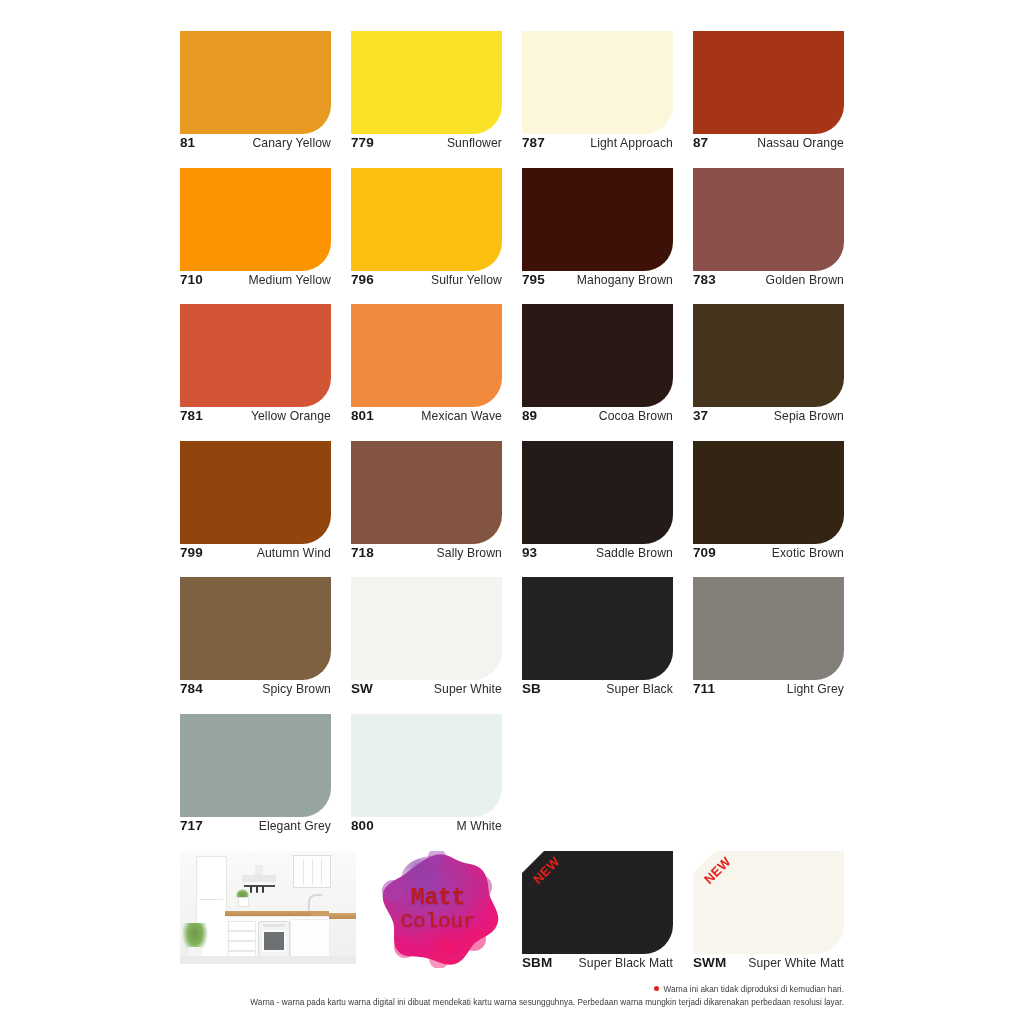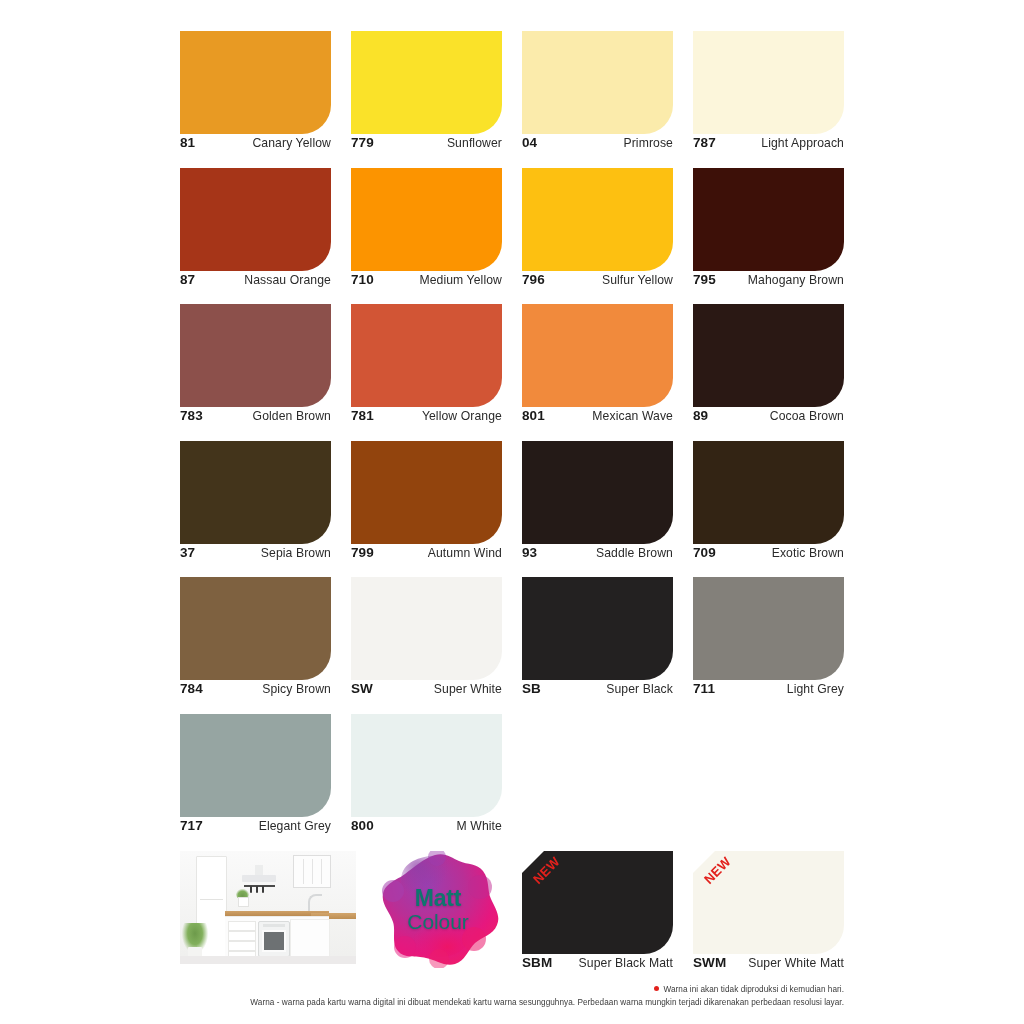--- a/index.html
+++ b/index.html
@@ -83,22 +83,23 @@
   .k-plant{position:absolute;left:56px;top:37px;width:13px;height:11px;background:radial-gradient(circle at 50% 70%,#6f9a4e 0%,#7fae5a 45%,transparent 70%);border-radius:50% 50% 40% 40%;}
   .k-bigplant{position:absolute;left:2px;top:72px;width:26px;height:30px;background:radial-gradient(ellipse at 50% 35%,#6d9a4b 0%,#82b05c 40%,transparent 72%);}
   .k-bigpot{position:absolute;left:8px;top:96px;width:14px;height:13px;background:#f4f4f2;border-radius:1px 1px 3px 3px;}
   .k-floor{position:absolute;left:0;right:0;bottom:0;height:8px;background:#eceaea;}
 
   .logo{
     position:absolute;left:197px;top:0px;width:122px;height:117px;
   }
   .blob{position:absolute;inset:0;}
   .logotext{
-    position:absolute;left:0;right:0;top:36px;text-align:center;color:#0f766e;
+    position:absolute;left:0;right:0;top:36px;text-align:center;color:#b91c1c;
     text-shadow:0 1px 2px rgba(120,10,70,.35);
+    font-family:Liberation Mono, monospace;
   }
   .logotext .l1{display:block;font-size:23px;font-weight:bold;line-height:1.02;letter-spacing:-.2px;}
   .logotext .l2{display:block;font-size:21px;font-weight:400;line-height:1.1;letter-spacing:-.1px;}
 
   .bcell{position:absolute;top:0;width:151px;height:120px;}
   .bcell .chip{height:103px;}
   .bcell .labelrow{top:104px;}
 
   
   .footer{
@@ -126,27 +127,20 @@
         </div>
       </div>
       <div class="cell">
         <div class="chip" style="background: rgb(250, 226, 41);"></div>
         <div class="labelrow">
           <span class="code">779</span>
           <span class="cname">Sunflower</span>
         </div>
       </div>
       <div class="cell">
-        <div class="chip" style="background: rgb(251, 235, 171);"></div>
-        <div class="labelrow">
-          <span class="code">04</span>
-          <span class="cname">Primrose</span>
-        </div>
-      </div>
-      <div class="cell">
         <div class="chip" style="background: rgb(252, 246, 219);"></div>
         <div class="labelrow">
           <span class="code">787</span>
           <span class="cname">Light Approach</span>
         </div>
       </div>
       <div class="cell">
         <div class="chip" style="background: rgb(166, 53, 24);"></div>
         <div class="labelrow">
           <span class="code">87</span>
@@ -207,20 +201,27 @@
         <div class="labelrow">
           <span class="code">37</span>
           <span class="cname">Sepia Brown</span>
         </div>
       </div>
       <div class="cell">
         <div class="chip" style="background: rgb(146, 68, 13);"></div>
         <div class="labelrow">
           <span class="code">799</span>
           <span class="cname">Autumn Wind</span>
+        </div>
+      </div>
+      <div class="cell">
+        <div class="chip" style="background: rgb(131, 84, 63);"></div>
+        <div class="labelrow">
+          <span class="code">718</span>
+          <span class="cname">Sally Brown</span>
         </div>
       </div>
       <div class="cell">
         <div class="chip" style="background: rgb(36, 26, 23);"></div>
         <div class="labelrow">
           <span class="code">93</span>
           <span class="cname">Saddle Brown</span>
         </div>
       </div>
       <div class="cell">

